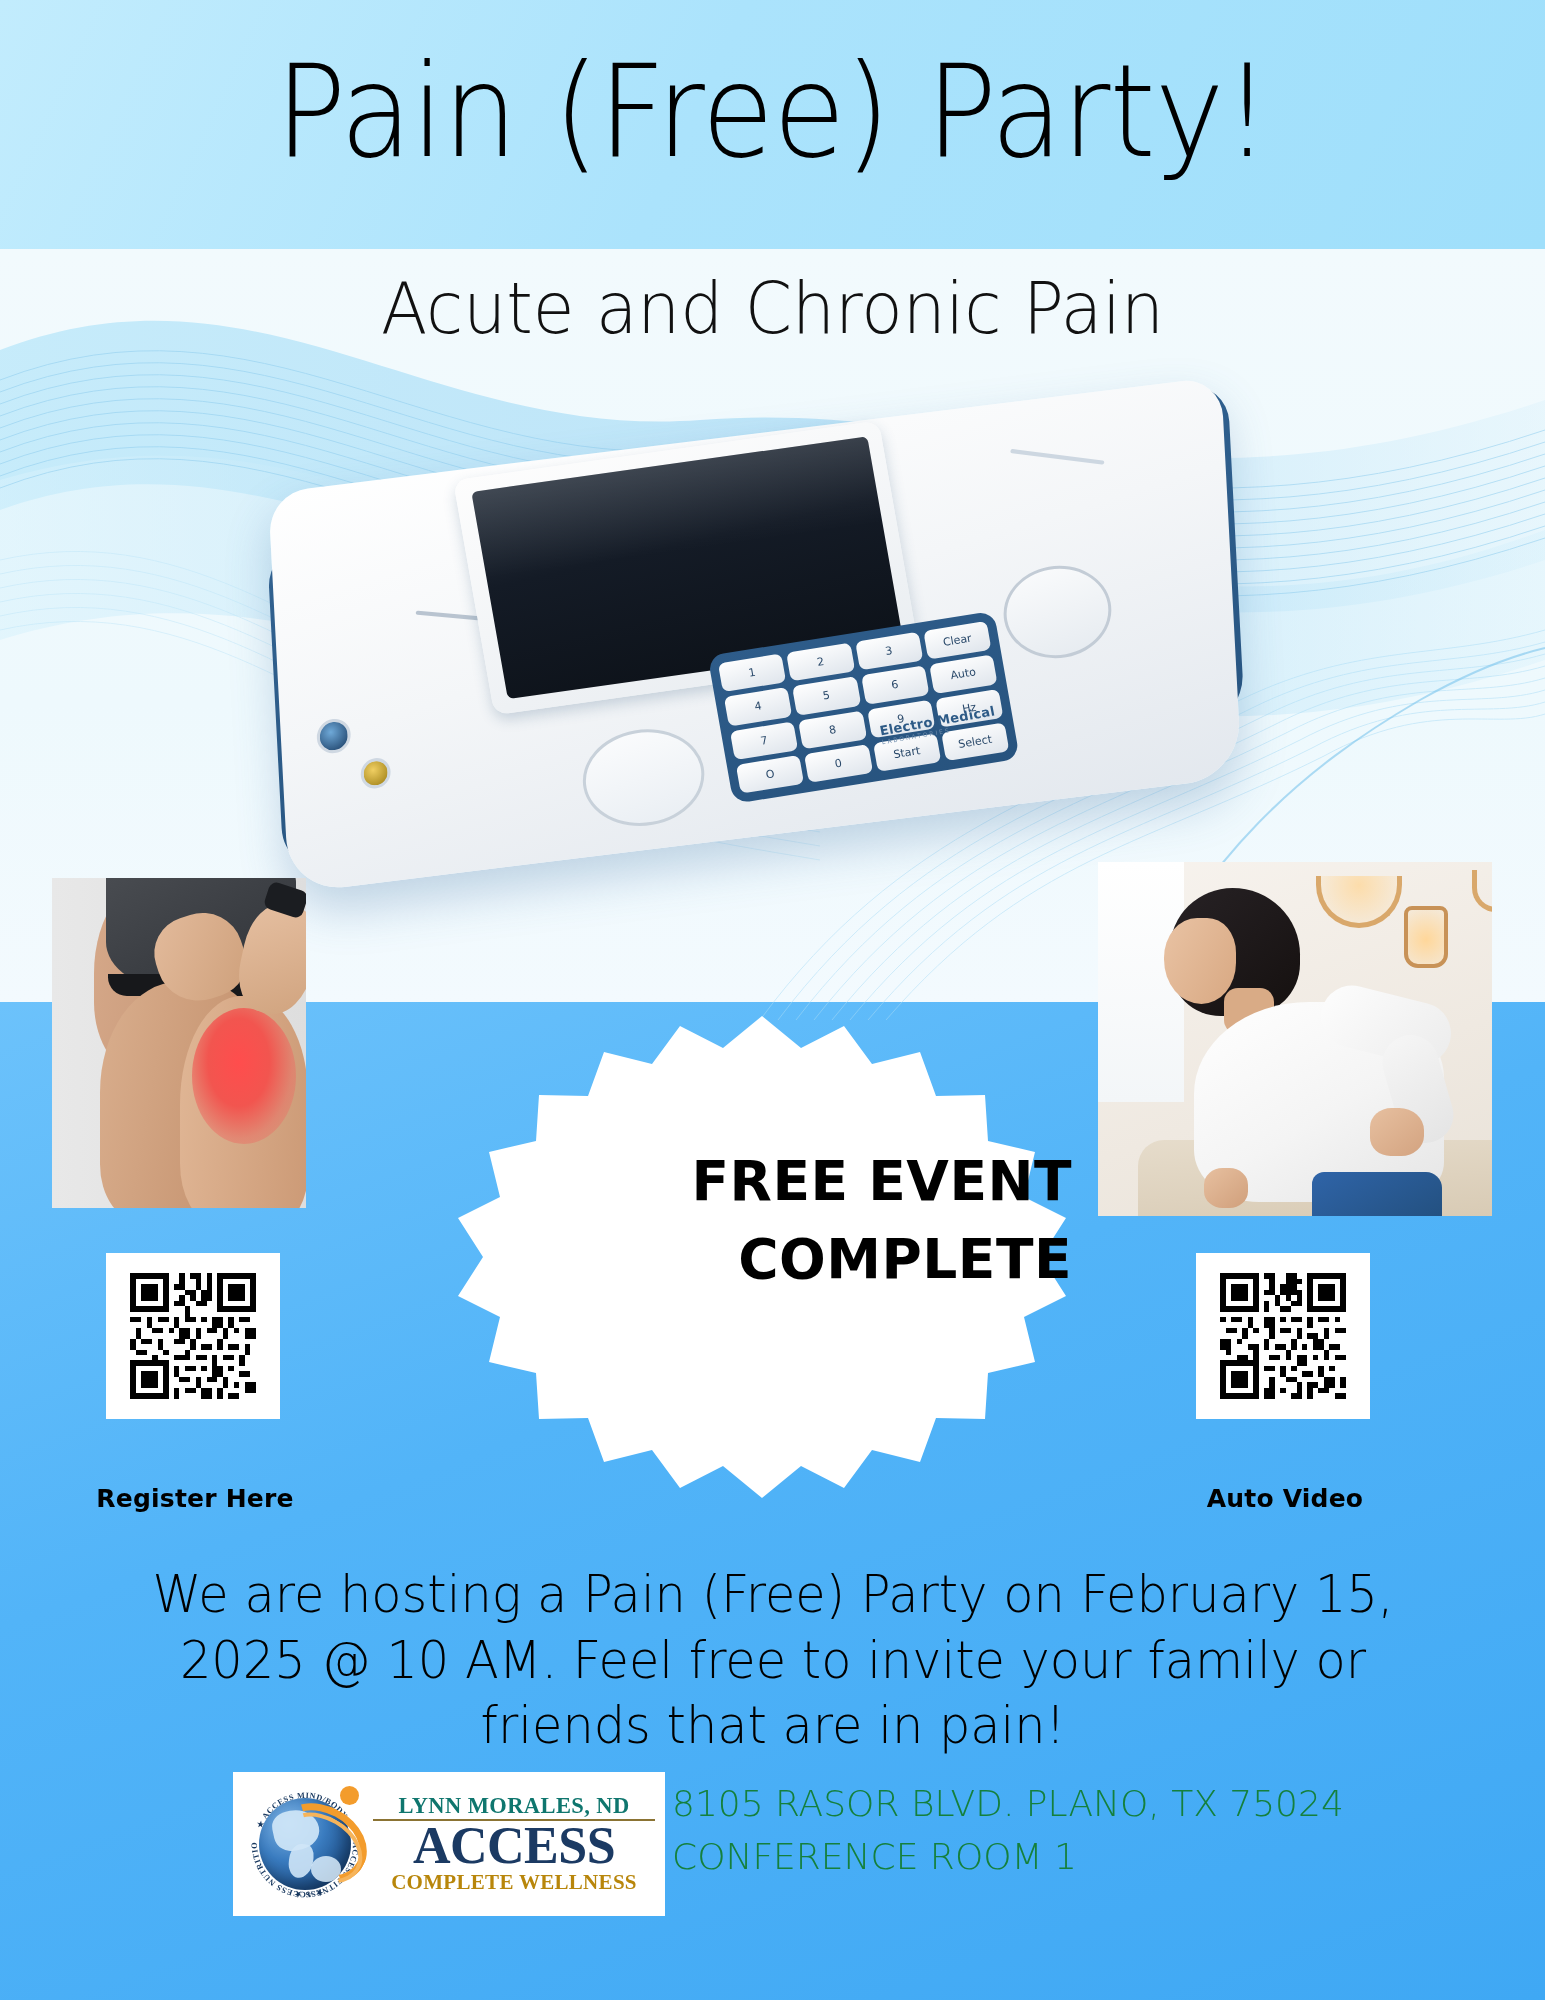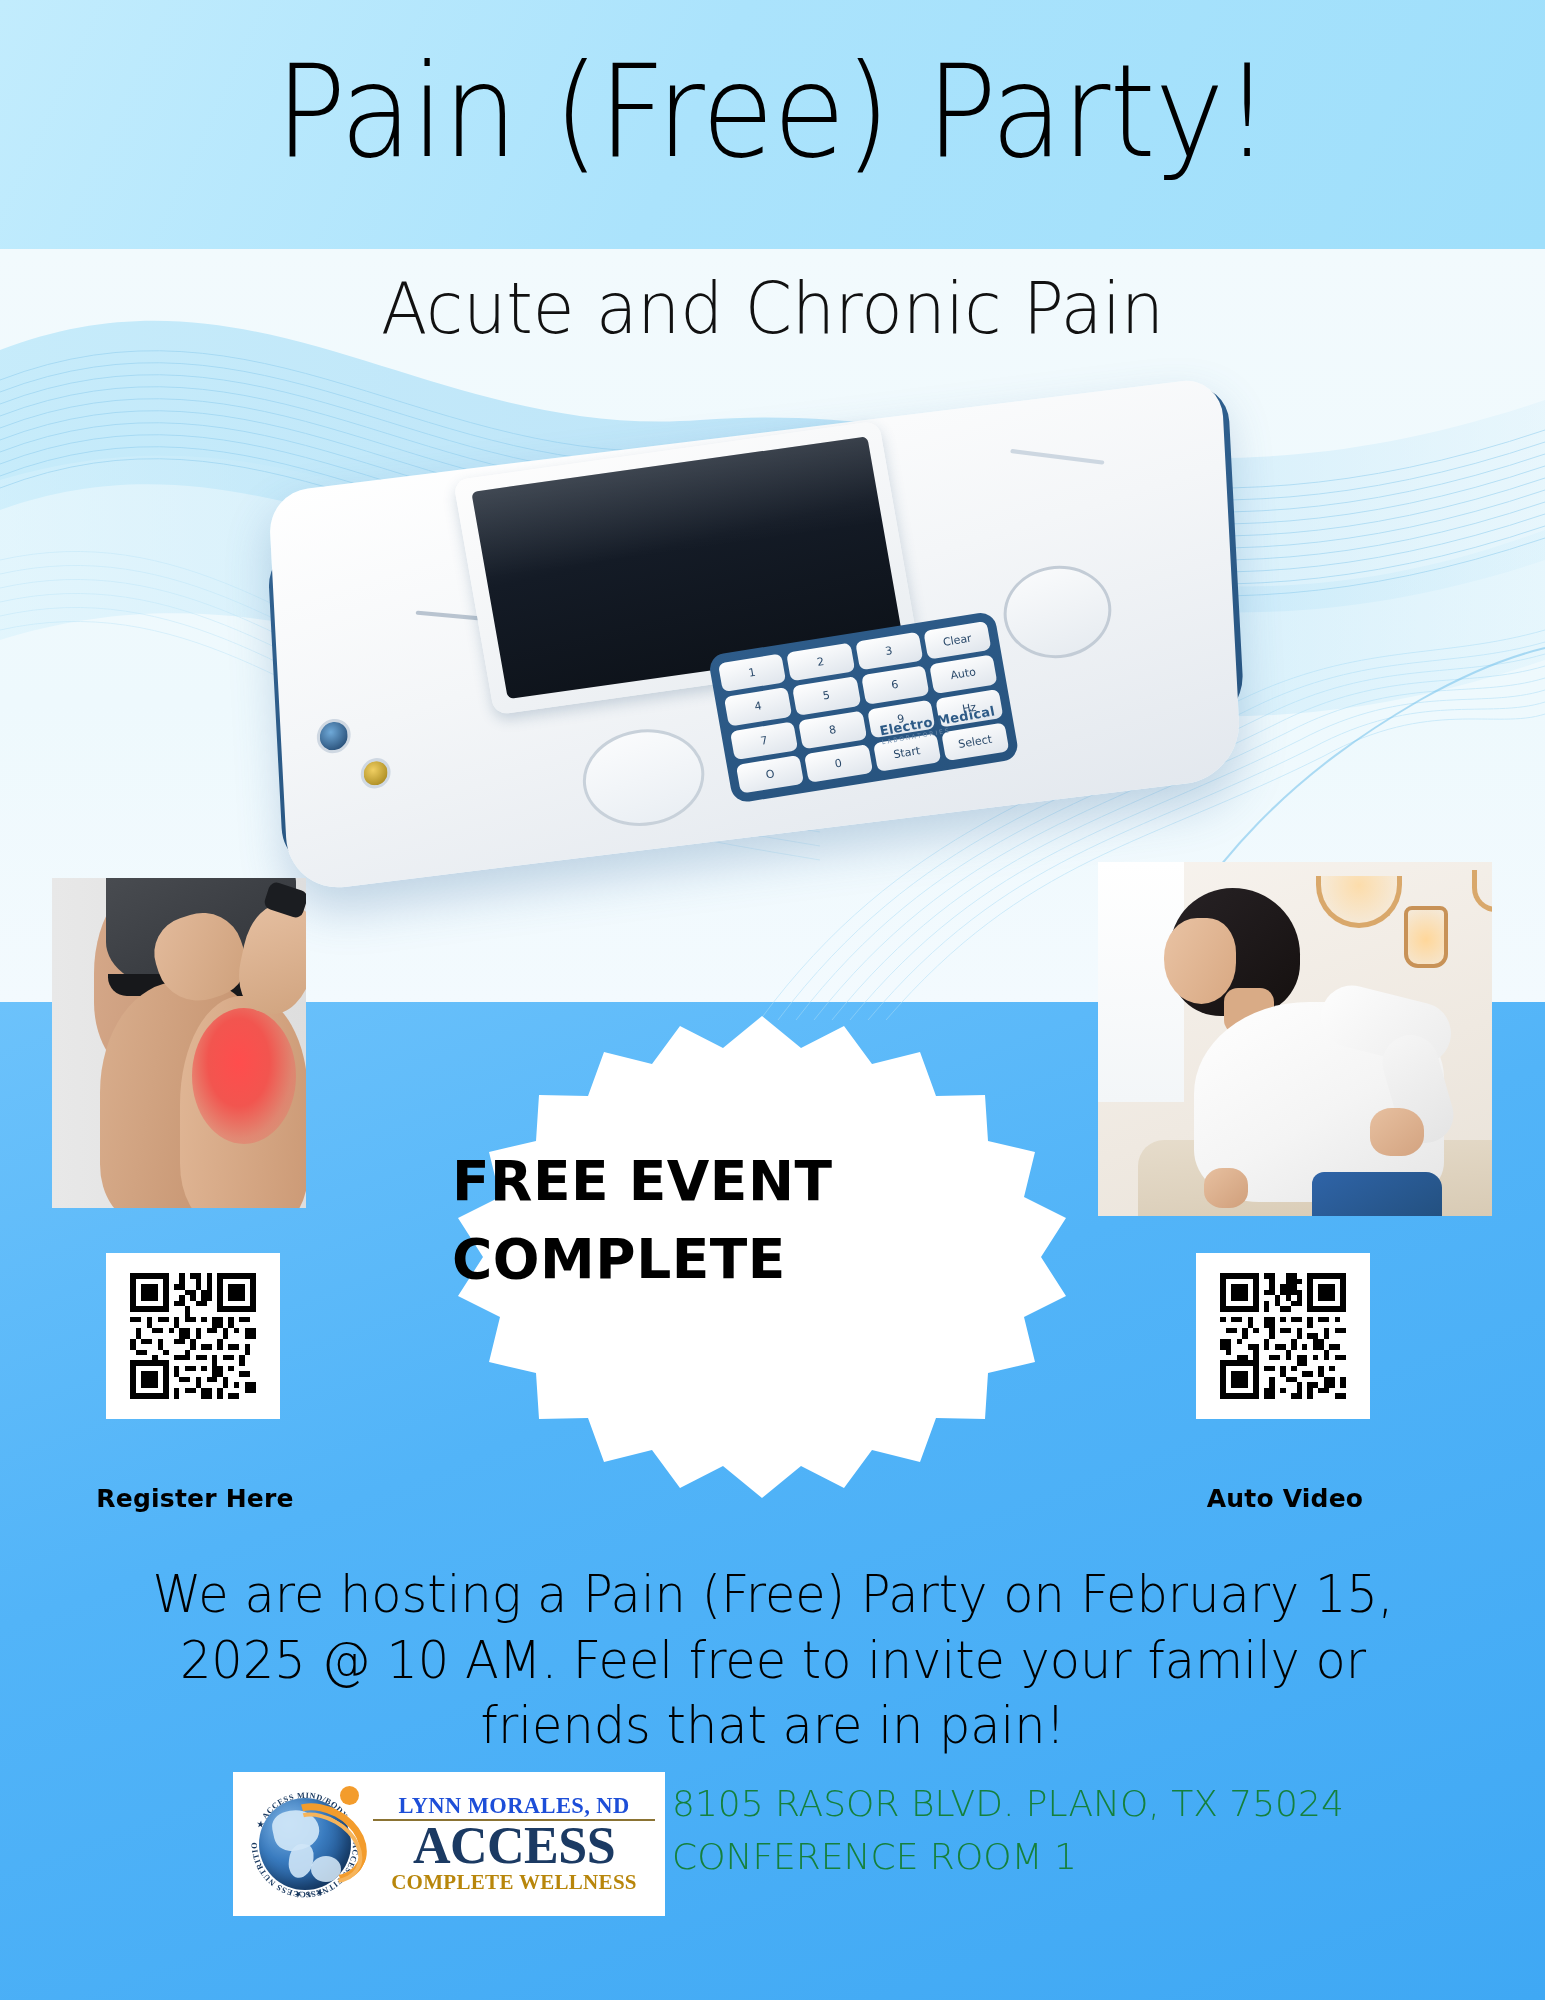--- a/index.html
+++ b/index.html
@@ -169,21 +169,21 @@
     background:linear-gradient(140deg,#e7c0a0,#d3a380); border-radius:40% 46% 42% 38%; }
   .bp-jeans { position:absolute; left:214px; bottom:-4px; width:130px; height:48px;
     background:linear-gradient(150deg,#2f64a8,#23507f); border-radius:12px 16px 4px 4px; }
   .bp-hand2 { position:absolute; left:106px; bottom:8px; width:44px; height:40px;
     background:linear-gradient(140deg,#e7c0a0,#d09f7b); border-radius:42%; }
 
   
   .badge-wrap { position:absolute; left:452px; top:1010px; width:620px; height:490px; }
   .badge-text {
     position:absolute; left:0; right:0; top:132px;
-    text-align:left; color:#000; font-weight:bold;
+    text-align:right; color:#000; font-weight:bold;
     font-size:55px; line-height:1.42; letter-spacing:.5px;
     font-family:"DejaVu Sans", sans-serif;
   }
   .badge-text .l3 { font-size:55px; }
 
   
   .qr-card { position:absolute; background:#fff; display:flex; align-items:center; justify-content:center; }
   .qr-left  { left:106px; top:1253px; width:174px; height:166px; }
   .qr-right2 { left:1196px; top:1253px; width:174px; height:166px; }
   .qr-img { width:136px; height:136px; display:block; }
@@ -230,21 +230,21 @@
     border:4px solid transparent; border-top-color:#F6B45A; border-right-color:#F6B45A;
     border-radius:50%; transform:rotate(30deg);
   }
   .globe-dot { position:absolute; right:8px; top:4px; width:19px; height:19px;
     border-radius:50%; background:#F39C2C; }
   .globe-circ-text { position:absolute; inset:0; }
   .globe-circ-text text { font-family:"Liberation Serif", serif; font-size:8.2px; font-weight:bold; fill:#17375E; letter-spacing:.6px; }
 
   .logo-text { flex:1; padding-left:6px; text-align:center; }
   .lt1 { font-family:"Liberation Serif", serif; font-size:22.5px; font-weight:bold;
-         color:#1d4ed8; letter-spacing:.4px; line-height:1.08; }
+         color:#0f766e; letter-spacing:.4px; line-height:1.08; }
   .lt-rule { height:1.5px; background:#8B7333; margin:1px 0 0 0; }
   .lt2 { font-family:"Liberation Serif", serif; font-size:52px; font-weight:bold;
          color:#1B3A63; line-height:.96; letter-spacing:-.5px; }
   .lt3 { font-family:"Liberation Serif", serif; font-size:21px; font-weight:bold;
          color:#B8860B; letter-spacing:.3px; line-height:1.1; }
 
   .footer-info {
     position:absolute; left:672px; top:1778px; width:760px;
     color:#15803d; font-size:36px; line-height:1.46; font-weight:300;
     font-family:"DejaVu Sans", sans-serif;

